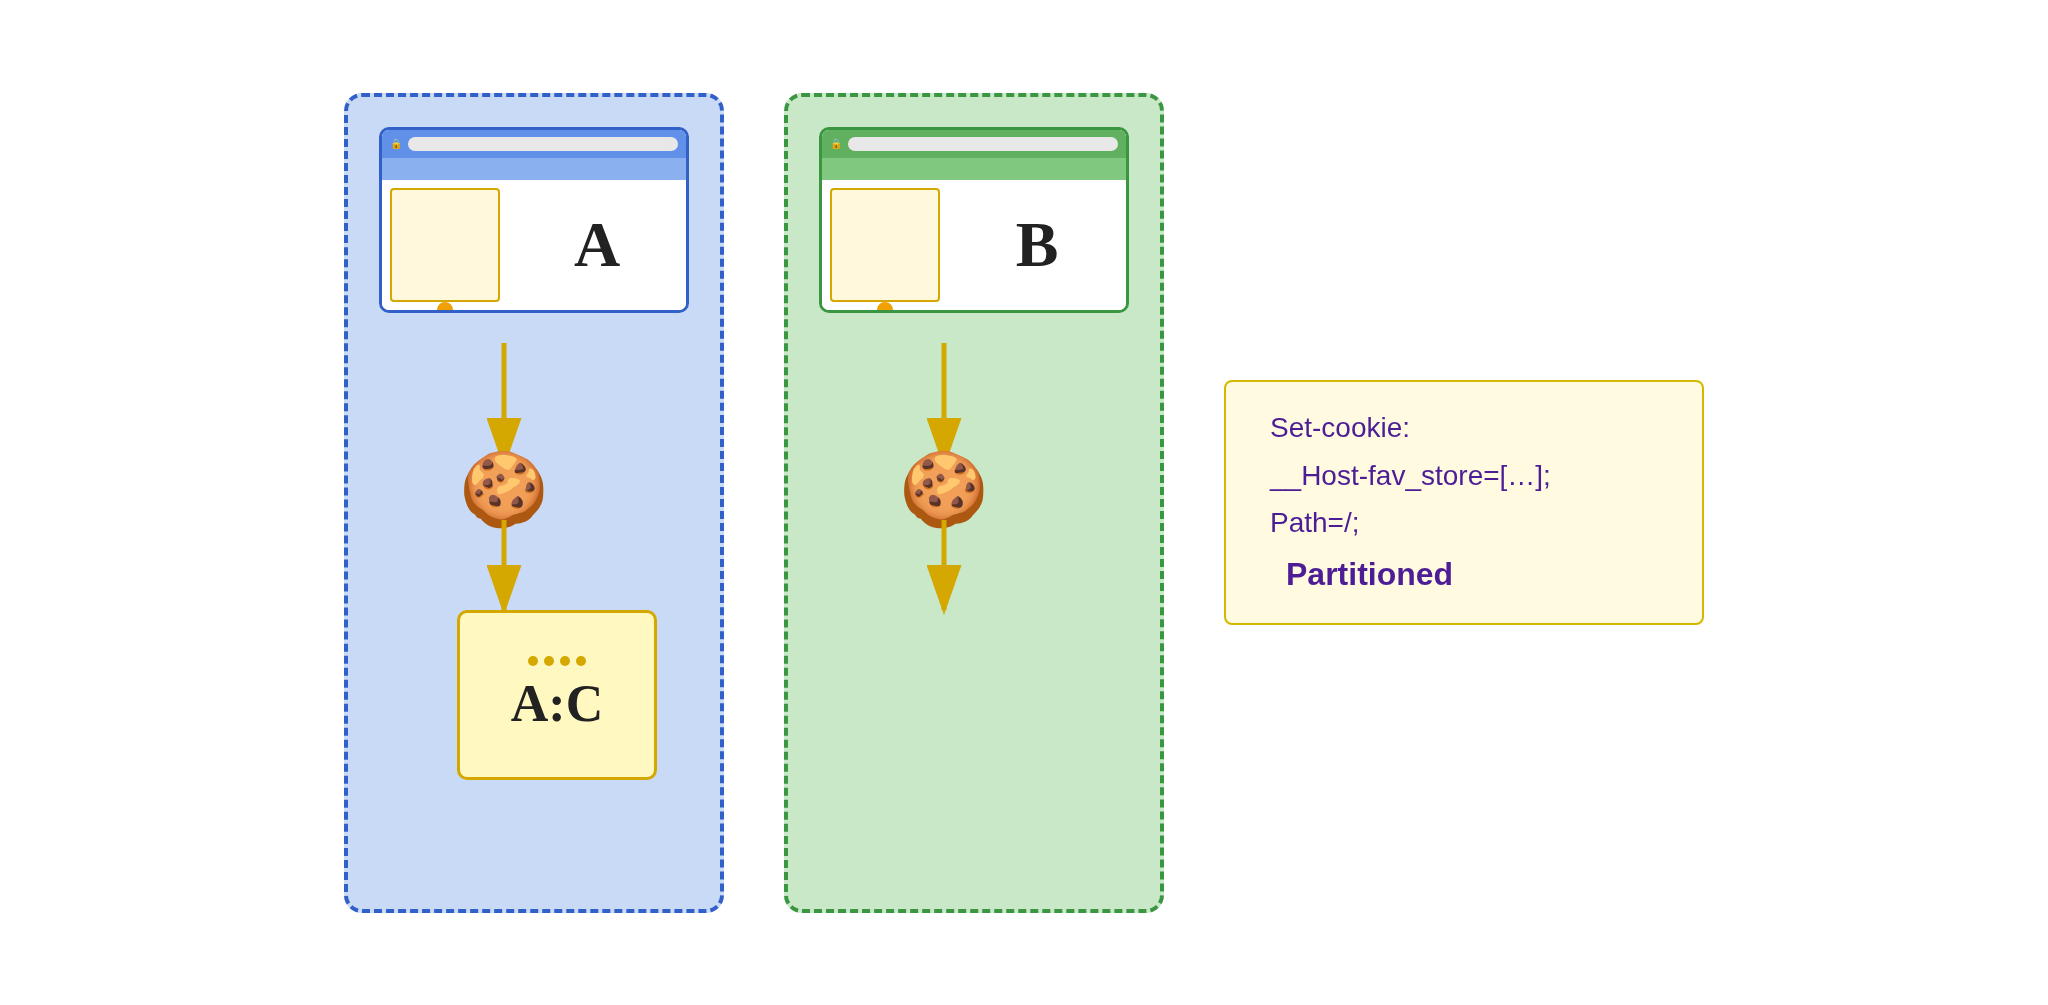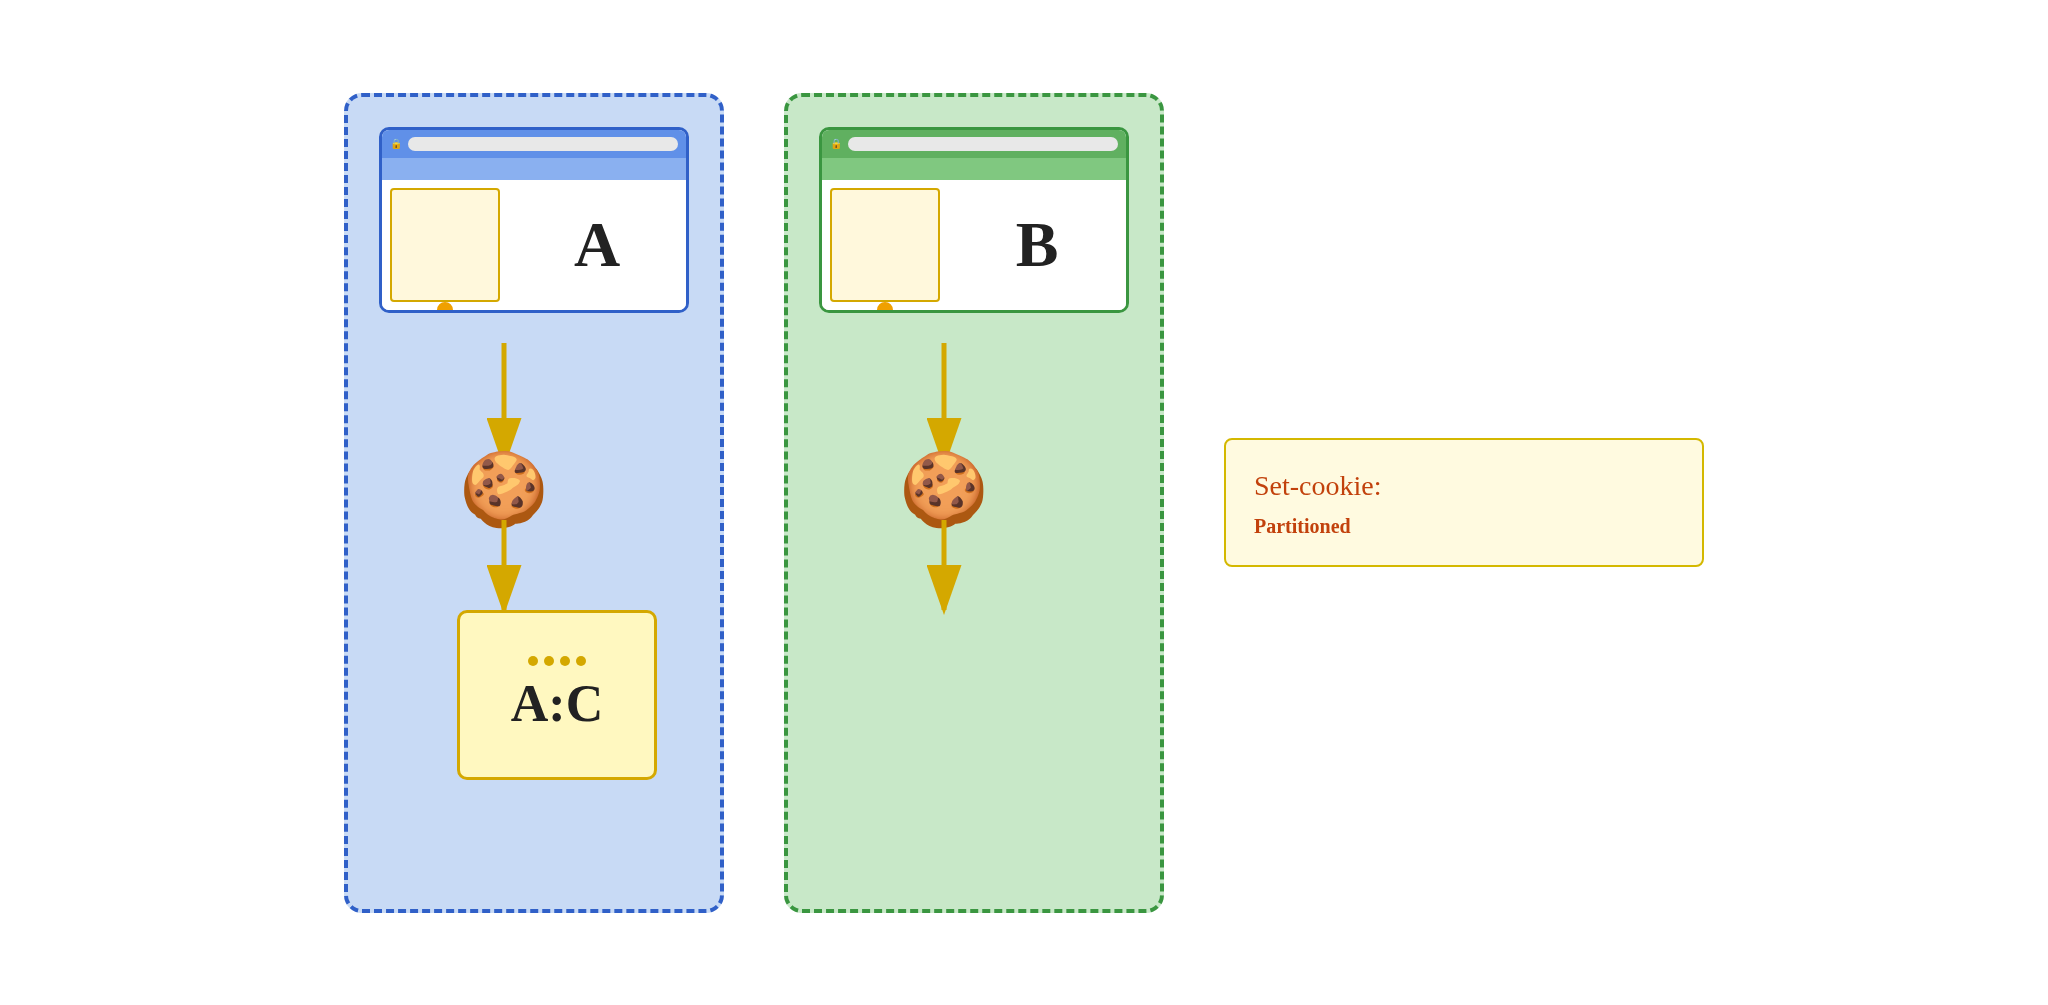--- a/index.html
+++ b/index.html
@@ -180,31 +180,32 @@
       font-weight: 900;
       color: #222;
       font-family: 'Georgia', serif;
     }
 
     
     .code-box {
       background: #fffae0;
       border: 2px solid #d4b800;
       border-radius: 8px;
-      padding: 22px 28px;
-      font-family: Liberation Serif, serif;
+      padding: 22px 44px;
+      font-family: Liberation Sans, sans-serif;
       font-size: 28px;
       line-height: 1.7;
-      color: #c2410c;
+      color: #4c1d95;
       min-width: 480px;
     }
 
     .code-box .bold-line {
       font-weight: 900;
-      font-size: 20px;
+      font-size: 32px;
+      margin-left: 16px;
     }
 
     
     .cookie-emoji {
       font-size: 72px;
       line-height: 1;
     }
 
     
     .partition-content {
@@ -311,16 +312,18 @@
           </marker>
         </defs>
         <path d="M 60 0 Q 60 50 60 90" stroke="#d4a800" stroke-width="5" fill="none" marker-end="url(#arrowhead-b2)"></path>
       </svg>
 
     </div>
   </div>
 
   <div class="code-box">
     <div>Set-cookie:</div>
+    <div>__Host-fav_store=[…];</div>
+    <div>Path=/;</div>
     <div class="bold-line">Partitioned</div>
   </div>
 
 </div>
 
 </body></html>

